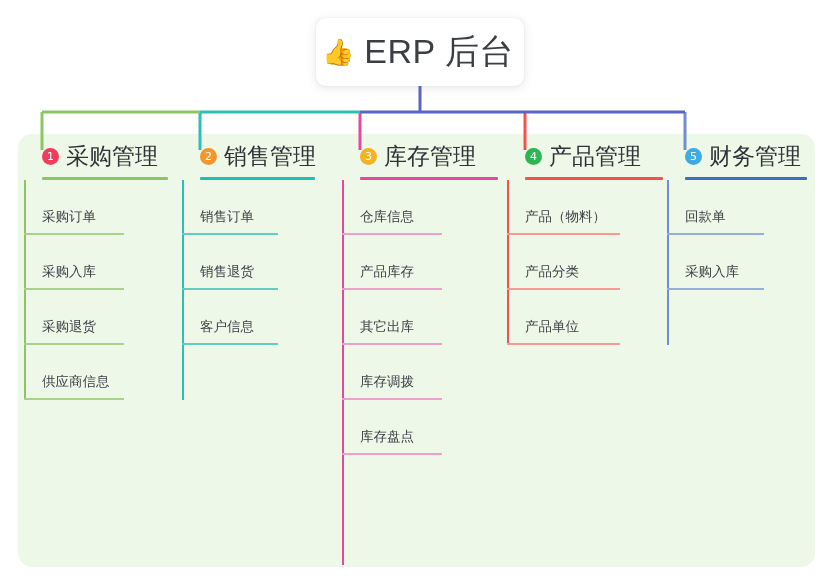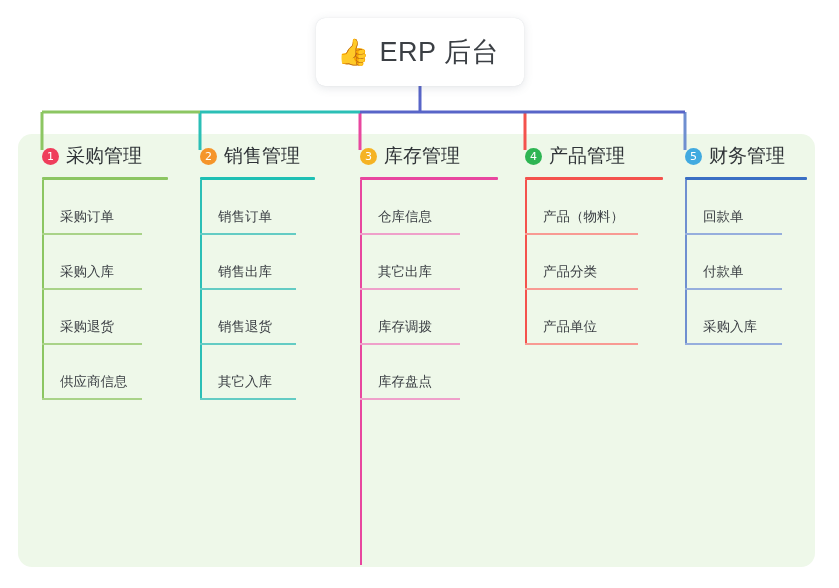--- a/index.html
+++ b/index.html
@@ -42,21 +42,21 @@
     align-items: center;
     gap: 10px;
     transform: translateX(-2px);
   }
   .root-emoji {
     font-size: 26px;
     line-height: 1;
     display: inline-block;
   }
   .root-title {
-    font-size: 27px;
+    font-size: 34px;
     color: #3b3f44;
     letter-spacing: 0.5px;
     white-space: nowrap;
   }
 
   
   .panel {
     position: absolute;
     left: 18px;
     top: 134px;
@@ -93,34 +93,34 @@
     height: 17px;
     border-radius: 50%;
     color: #ffffff;
     font-size: 11px;
     line-height: 17px;
     text-align: center;
     flex: none;
     font-family: "DejaVu Sans", sans-serif;
   }
   .head-label {
-    font-size: 19px;
+    font-size: 23px;
     color: #2f3337;
     white-space: nowrap;
   }
   .head-rule {
     height: 3px;
     border-radius: 1px;
     margin-top: 9px;
     margin-left: 20px;
   }
 
   .leaves {
     position: relative;
-    margin-left: 20px;
+    margin-left: 2px;
   }
   .spine {
     position: absolute;
     left: 0;
     top: 0;
     width: 2px;
   }
   .leaf {
     position: relative;
     height: 55px;
@@ -201,46 +201,46 @@
           <span class="head-label">销售管理</span>
         </div>
         <div class="head-rule" style="background: rgb(30, 192, 180); width: 115px;"></div>
         <div class="leaves">
           <div class="spine" style="background: rgb(43, 191, 182); height: 220px;"></div>
           <div class="leaf">
             <span class="leaf-label">销售订单</span>
             <div class="leaf-rule" style="background: rgb(99, 204, 196); width: 96px;"></div>
           </div>
           <div class="leaf">
-            <span class="leaf-label">销售出库</span>
-            <div class="leaf-rule" style="background: rgb(99, 204, 196); width: 96px;"></div>
-          </div>
-          <div class="leaf">
             <span class="leaf-label">销售退货</span>
             <div class="leaf-rule" style="background: rgb(99, 204, 196); width: 96px;"></div>
           </div>
           <div class="leaf">
-            <span class="leaf-label">其它入库</span>
+            <span class="leaf-label">客户信息</span>
             <div class="leaf-rule" style="background: rgb(99, 204, 196); width: 96px;"></div>
           </div>
         </div>
       </div>
       <div class="col" style="left: 340px; width: 160px; top: 144px;">
         <div class="col-head">
           <span class="badge" style="background: rgb(245, 179, 36);">3</span>
           <span class="head-label">库存管理</span>
         </div>
         <div class="head-rule" style="background: rgb(232, 71, 159); width: 138px;"></div>
         <div class="leaves">
           <div class="spine" style="background: rgb(232, 71, 159); height: 385px;"></div>
           <div class="leaf">
             <span class="leaf-label">仓库信息</span>
             <div class="leaf-rule" style="background: rgb(239, 160, 202); width: 100px;"></div>
           </div>
           <div class="leaf">
+            <span class="leaf-label">产品库存</span>
+            <div class="leaf-rule" style="background: rgb(239, 160, 202); width: 100px;"></div>
+          </div>
+          <div class="leaf">
             <span class="leaf-label">其它出库</span>
             <div class="leaf-rule" style="background: rgb(239, 160, 202); width: 100px;"></div>
           </div>
           <div class="leaf">
             <span class="leaf-label">库存调拨</span>
             <div class="leaf-rule" style="background: rgb(239, 160, 202); width: 100px;"></div>
           </div>
           <div class="leaf">
             <span class="leaf-label">库存盘点</span>
             <div class="leaf-rule" style="background: rgb(239, 160, 202); width: 100px;"></div>
@@ -275,23 +275,19 @@
           <span class="head-label">财务管理</span>
         </div>
         <div class="head-rule" style="background: rgb(59, 111, 196); width: 122px;"></div>
         <div class="leaves">
           <div class="spine" style="background: rgb(111, 143, 208); height: 165px;"></div>
           <div class="leaf">
             <span class="leaf-label">回款单</span>
             <div class="leaf-rule" style="background: rgb(150, 174, 221); width: 97px;"></div>
           </div>
           <div class="leaf">
-            <span class="leaf-label">付款单</span>
-            <div class="leaf-rule" style="background: rgb(150, 174, 221); width: 97px;"></div>
-          </div>
-          <div class="leaf">
             <span class="leaf-label">采购入库</span>
             <div class="leaf-rule" style="background: rgb(150, 174, 221); width: 97px;"></div>
           </div>
         </div>
       </div>
     </div>
 </div>
 
 </body></html>

